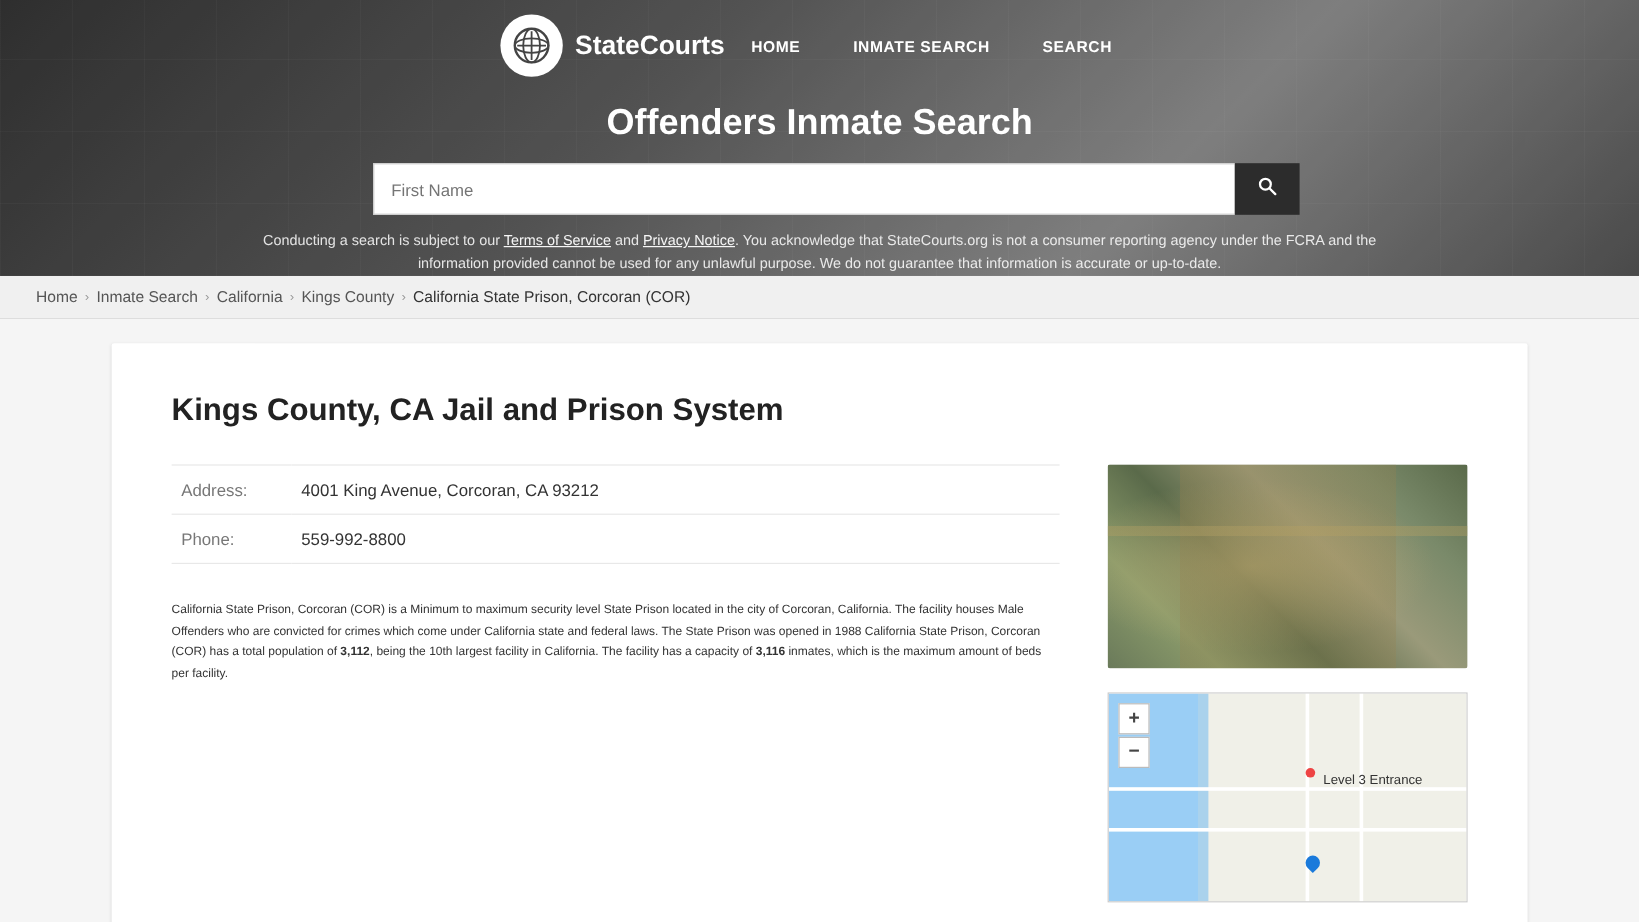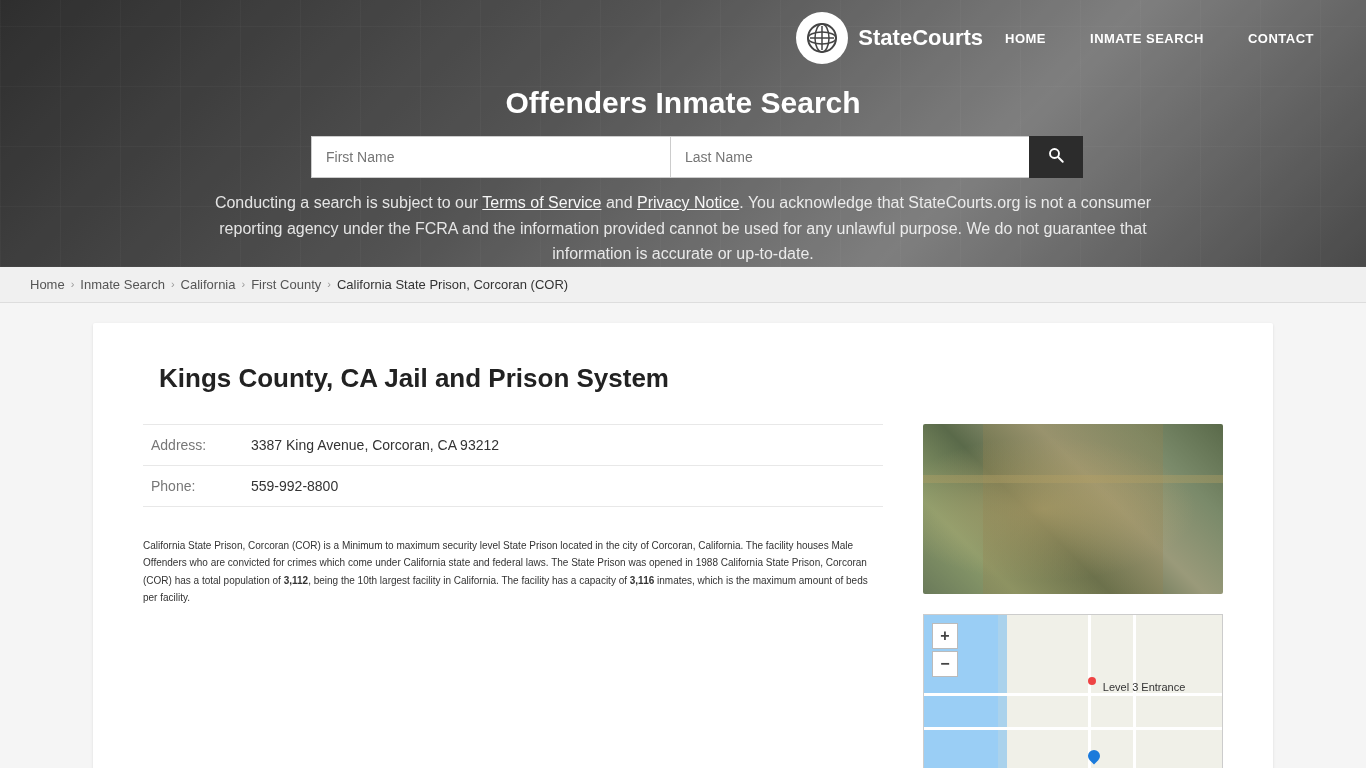--- a/index.html
+++ b/index.html
@@ -31,21 +31,21 @@
     }
     .hero-content {
       position: relative;
       z-index: 2;
     }
 
     
     nav {
       display: flex;
       align-items: center;
-      justify-content: flex-end;
+      justify-content: center;
       padding: 12px 30px;
     }
     .logo-area {
       display: flex;
       align-items: center;
       gap: 10px;
       text-decoration: none;
     }
     .logo-icon {
       width: 52px;
@@ -124,21 +124,21 @@
       border: none;
       padding: 10px 18px;
       cursor: pointer;
       font-size: 16px;
     }
 
     
     .disclaimer {
       text-align: center;
       color: rgba(255,255,255,0.85);
-      font-size: 16px;
+      font-size: 12px;
       max-width: 1000px;
       margin: 12px auto 0;
       padding: 0 20px;
       line-height: 1.6;
     }
     .disclaimer a { color: rgba(255,255,255,0.95); }
 
     
     .breadcrumb-bar {
       background: #f0f0f0;
@@ -166,21 +166,20 @@
       margin: 0 auto;
       padding: 40px 50px;
       border-radius: 2px;
       box-shadow: 0 1px 3px rgba(0,0,0,0.1);
     }
     .facility-title {
       font-size: 26px;
       font-weight: bold;
       color: #222;
       margin-bottom: 30px;
-      margin-left: 16px;
     }
 
     
     .content-layout {
       display: flex;
       gap: 40px;
     }
     .content-left { flex: 1; }
     .content-right {
       width: 300px;
@@ -357,29 +356,28 @@
             <line x1="4" y1="16" x2="28" y2="16" stroke="#444" stroke-width="1.5"></line>
             <ellipse cx="16" cy="16" rx="7" ry="14" fill="none" stroke="#444" stroke-width="1.5"></ellipse>
             <ellipse cx="16" cy="16" rx="14" ry="6" fill="none" stroke="#444" stroke-width="1.5"></ellipse>
           </svg>
         </div>
         <span class="logo-text">StateCourts</span>
       </a>
       <div class="nav-links">
         <a class="nav-link" href="#">HOME</a>
         <a class="nav-link" href="#">INMATE SEARCH</a>
-        <a class="nav-link" href="#">CONTACT</a>
+        <a class="nav-link" href="#">SEARCH</a>
       </div>
     </nav>
 
     <h1 class="hero-title">Offenders Inmate Search</h1>
 
     <div class="search-bar">
       <input type="text" placeholder="First Name" style="">
-      <input type="text" placeholder="Last Name" style="">
       <button class="search-btn">
         <svg width="18" height="18" viewBox="0 0 24 24" fill="white">
           <circle cx="10" cy="10" r="6" fill="none" stroke="white" stroke-width="2.5"></circle>
           <line x1="15" y1="15" x2="21" y2="21" stroke="white" stroke-width="2.5" stroke-linecap="round"></line>
         </svg>
       </button>
     </div>
 
     <p class="disclaimer">
       <span>Conducting a search is subject to our </span><a href="#">Terms of Service</a><span> and </span><a href="#">Privacy Notice</a><span>. You acknowledge that StateCourts.org is not a consumer reporting agency under the FCRA and the information provided cannot be used for any unlawful purpose. We do not guarantee that information is accurate or up-to-date.</span>
@@ -387,37 +385,37 @@
   </div>
 </div>
 
 <div class="breadcrumb-bar">
   <a href="#">Home</a>
   <span class="sep">›</span>
   <a href="#">Inmate Search</a>
   <span class="sep">›</span>
   <a href="#">California</a>
   <span class="sep">›</span>
-  <a href="#">First County</a>
+  <a href="#">Kings County</a>
   <span class="sep">›</span>
   <span class="current">California State Prison, Corcoran (COR)</span>
 </div>
 
 <div class="main-wrapper">
   <div class="content-card">
     <h2 class="facility-title">Kings County, CA Jail and Prison System</h2>
 
     <div class="content-layout">
 
       <div class="content-left">
         <table class="details-table">
           <tbody>
               <tr>
             <td class="label-col">Address:</td>
-            <td class="value-col">3387 King Avenue, Corcoran, CA 93212</td>
+            <td class="value-col">4001 King Avenue, Corcoran, CA 93212</td>
           </tr>
           <tr>
             <td class="label-col">Phone:</td>
             <td class="value-col">559-992-8800</td>
           </tr>
         </tbody>
           </table>
 
         <p class="description">
           <span>California State Prison, Corcoran (COR) is a Minimum to maximum security level State Prison located in the city of Corcoran, California. The facility houses Male Offenders who are convicted for crimes which come under California state and federal laws. The State Prison was opened in 1988 California State Prison, Corcoran (COR) has a total population of </span><strong>3,112</strong><span>, being the 10th largest facility in California. The facility has a capacity of </span><strong>3,116</strong><span> inmates, which is the maximum amount of beds per facility.</span>

